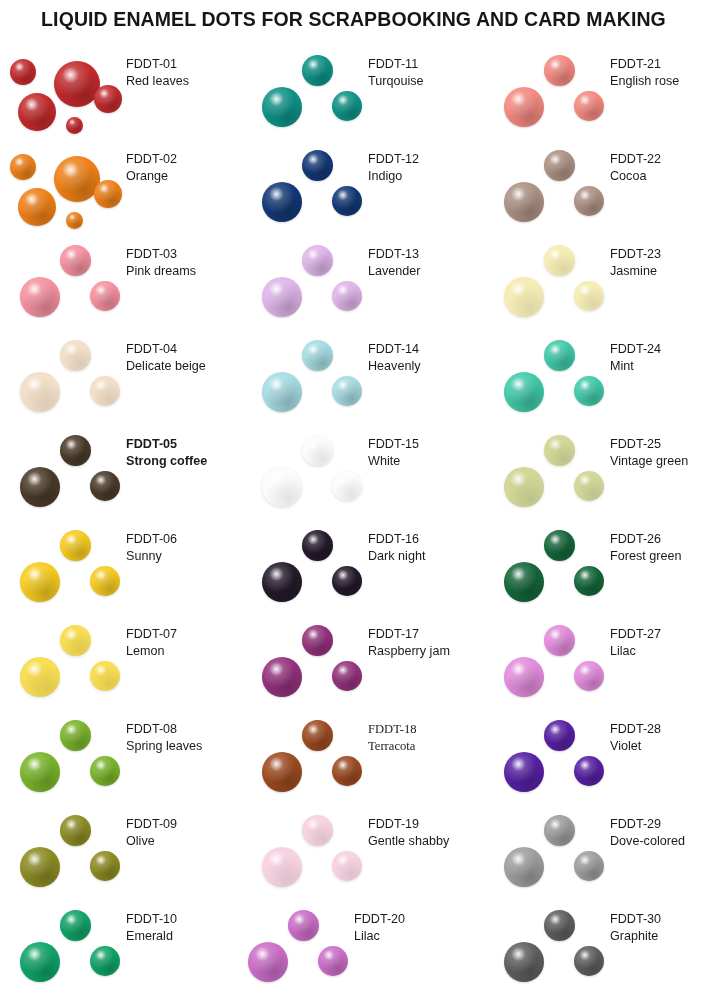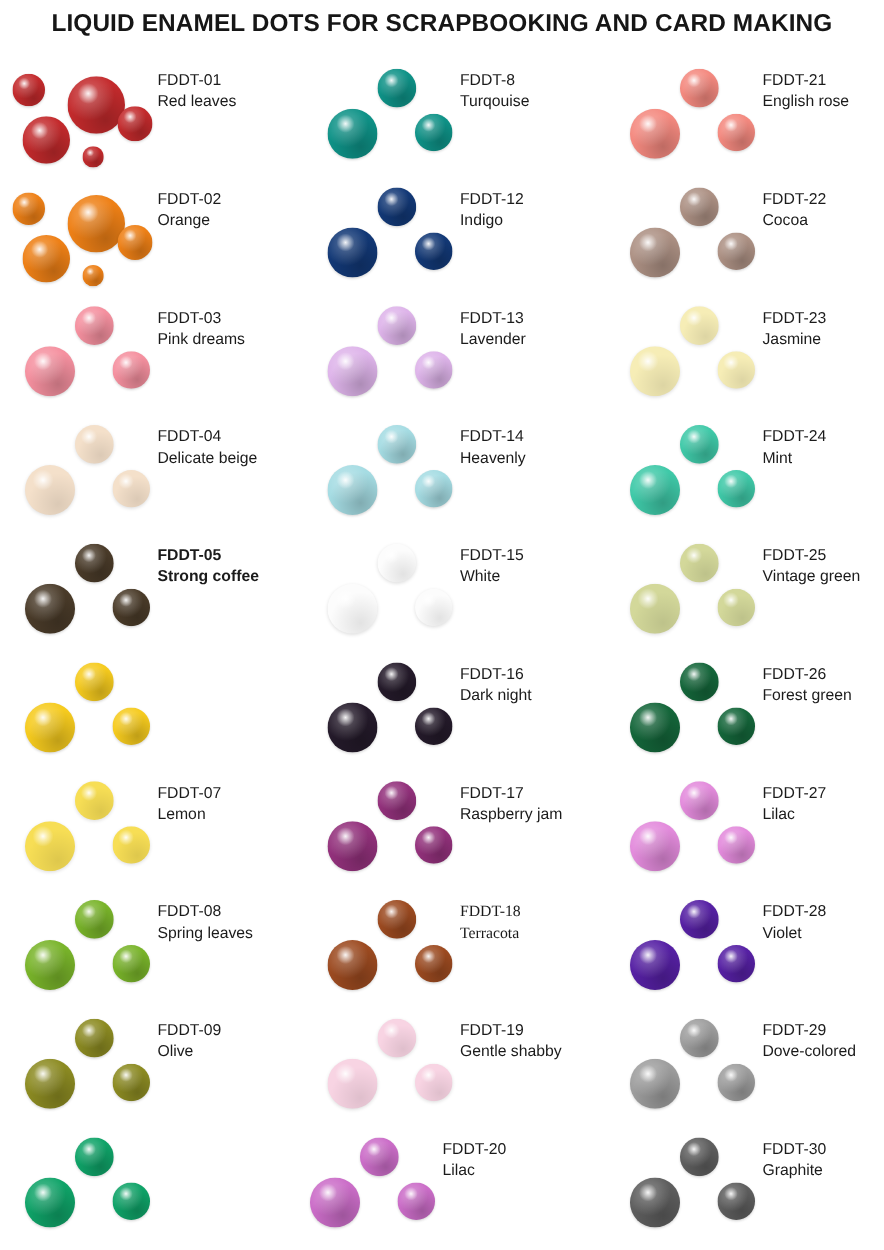--- a/index.html
+++ b/index.html
@@ -124,20 +124,24 @@
         <span class="code">FDDT-05</span>
         <span class="name">Strong coffee</span>
       </div>
     </div>
     <div class="swatch" style="left: 8px; top: 475px;">
       <div class="dots">
         <div class="dot" style="left: 12px; top: 40px; width: 40px; height: 40px; background-color: rgb(246, 203, 30);"></div>
         <div class="dot" style="left: 52px; top: 8px; width: 31px; height: 31px; background-color: rgb(246, 203, 30);"></div>
         <div class="dot" style="left: 82px; top: 44px; width: 30px; height: 30px; background-color: rgb(246, 203, 30);"></div>
       </div>
+      <div class="label">
+        <span class="code">FDDT-06</span>
+        <span class="name">Sunny</span>
+      </div>
     </div>
     <div class="swatch" style="left: 8px; top: 570px;">
       <div class="dots">
         <div class="dot pale" style="left: 12px; top: 40px; width: 40px; height: 40px; background-color: rgb(247, 222, 85);"></div>
         <div class="dot pale" style="left: 52px; top: 8px; width: 31px; height: 31px; background-color: rgb(247, 222, 85);"></div>
         <div class="dot pale" style="left: 82px; top: 44px; width: 30px; height: 30px; background-color: rgb(247, 222, 85);"></div>
       </div>
       <div class="label">
         <span class="code">FDDT-07</span>
         <span class="name">Lemon</span>
@@ -164,29 +168,33 @@
         <span class="code">FDDT-09</span>
         <span class="name">Olive</span>
       </div>
     </div>
     <div class="swatch" style="left: 8px; top: 855px;">
       <div class="dots">
         <div class="dot" style="left: 12px; top: 40px; width: 40px; height: 40px; background-color: rgb(15, 163, 104);"></div>
         <div class="dot" style="left: 52px; top: 8px; width: 31px; height: 31px; background-color: rgb(15, 163, 104);"></div>
         <div class="dot" style="left: 82px; top: 44px; width: 30px; height: 30px; background-color: rgb(15, 163, 104);"></div>
       </div>
+      <div class="label">
+        <span class="code">FDDT-10</span>
+        <span class="name">Emerald</span>
+      </div>
     </div>
     <div class="swatch" style="left: 250px; top: 0px;">
       <div class="dots">
         <div class="dot" style="left: 12px; top: 40px; width: 40px; height: 40px; background-color: rgb(14, 146, 135);"></div>
         <div class="dot" style="left: 52px; top: 8px; width: 31px; height: 31px; background-color: rgb(14, 146, 135);"></div>
         <div class="dot" style="left: 82px; top: 44px; width: 30px; height: 30px; background-color: rgb(14, 146, 135);"></div>
       </div>
       <div class="label">
-        <span class="code">FDDT-8</span>
+        <span class="code">FDDT-11</span>
         <span class="name">Turqouise</span>
       </div>
     </div>
     <div class="swatch" style="left: 250px; top: 95px;">
       <div class="dots">
         <div class="dot" style="left: 12px; top: 40px; width: 40px; height: 40px; background-color: rgb(18, 56, 118);"></div>
         <div class="dot" style="left: 52px; top: 8px; width: 31px; height: 31px; background-color: rgb(18, 56, 118);"></div>
         <div class="dot" style="left: 82px; top: 44px; width: 30px; height: 30px; background-color: rgb(18, 56, 118);"></div>
       </div>
       <div class="label">

